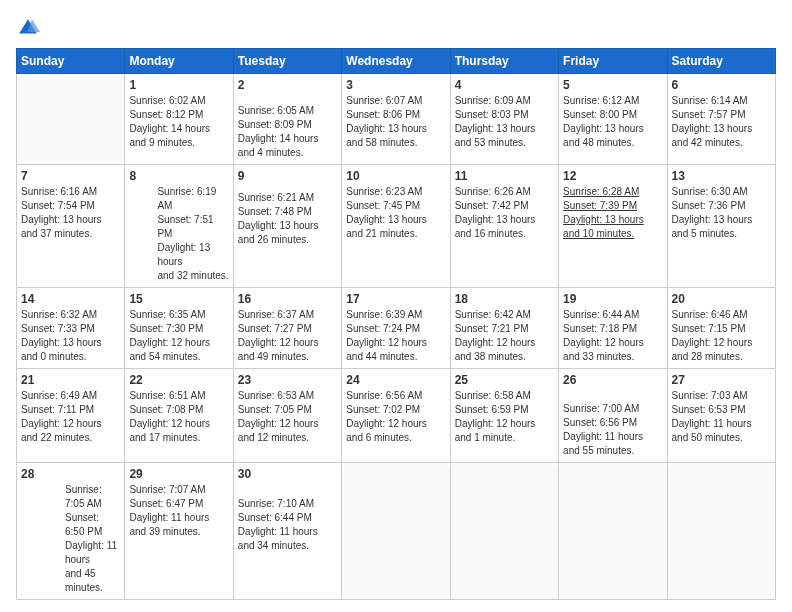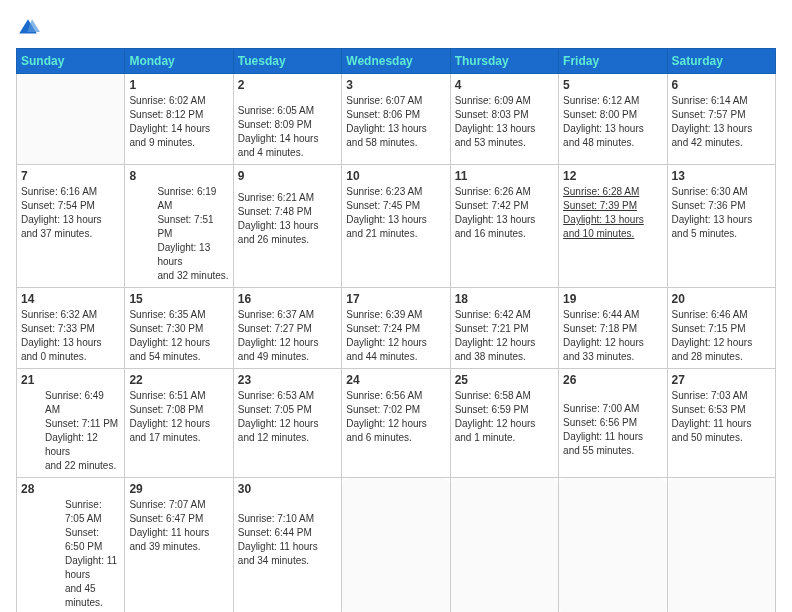--- a/index.html
+++ b/index.html
@@ -61,21 +61,21 @@
     }
     .calendar {
       flex: 1;
       border: 1px solid #ccc;
       border-collapse: collapse;
       width: 100%;
       table-layout: fixed;
     }
     .calendar th {
       background: #1a6bcc;
-      color: #5eead4;
+      color: #ffffff;
       font-size: 12px;
       font-weight: bold;
       padding: 5px 4px;
       text-align: left;
       border: 1px solid #1560b0;
     }
     .calendar td {
       border: 1px solid #ccc;
       vertical-align: top;
       padding: 4px;
@@ -279,21 +279,21 @@
             <span class="day-number">20</span>
             <div class="day-info" style="white-space: pre-line;">Sunrise: 6:46 AM
 Sunset: 7:15 PM
 Daylight: 12 hours
 and 28 minutes.</div>
           </td>
         </tr>
         <tr>
           <td>
             <span class="day-number">21</span>
-            <div class="day-info" style="white-space: pre-line; margin-left: 24px;">Sunrise: 6:49 AM
+            <div class="day-info" style="white-space: pre-line;">Sunrise: 6:49 AM
 Sunset: 7:11 PM
 Daylight: 12 hours
 and 22 minutes.</div>
           </td>
           <td>
             <span class="day-number">22</span>
             <div class="day-info" style="white-space: pre-line;">Sunrise: 6:51 AM
 Sunset: 7:08 PM
 Daylight: 12 hours
 and 17 minutes.</div>

